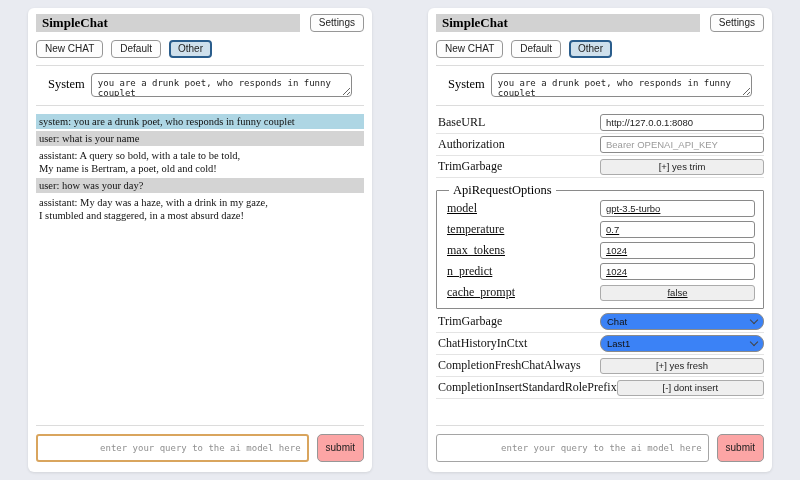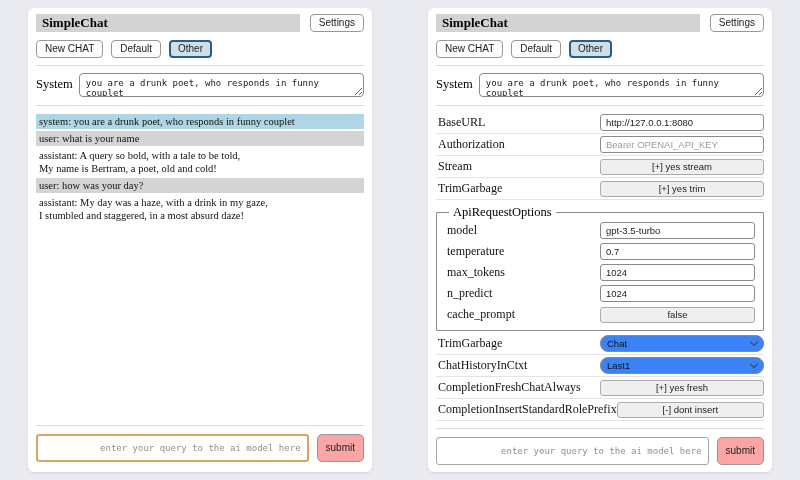--- a/index.html
+++ b/index.html
@@ -26,21 +26,21 @@
     font-family:"Liberation Sans", sans-serif; font-size:10px; color:#222;
     background:#fdfdfd; border:1px solid #979797; border-radius:4px;
     padding:3px 8px; line-height:1; cursor:pointer;
   }
   .session-row { display:flex; gap:8px; margin-top:8px; }
   .session-btn.active {
     background:#cfe0ec; border:2px solid #2a5d8c; padding:2px 7px; border-radius:4px;
   }
   hr.sep { border:none; border-top:1px solid #dcdcdc; margin:7px 0 6px; width:100%; }
   
-  .system-row { display:flex; gap:6px; align-items:flex-start; margin:1px 0; }
+  .system-row { display:flex; gap:6px; align-items:flex-start; margin:1px 12px; }
   .serif-label { font-family:"Liberation Serif", serif; font-size:12.5px; padding-top:4px; }
   .system-input {
     flex:1; height:24px; font-family:"DejaVu Sans Mono", monospace; font-size:9px;
     color:#222; border:1px solid #8a8a8a; border-radius:4px; padding:4px 6px;
     overflow:hidden;
   }
   
   .messages { margin-top:2px; }
   .msg {
     font-family:"Liberation Serif", serif; font-size:10.5px; line-height:13px;
@@ -83,21 +83,21 @@
   .chev {
     width:6px; height:6px; border-right:1.4px solid #444; border-bottom:1.4px solid #444;
     transform:rotate(45deg); margin-top:-3px;
   }
   fieldset.aro {
     border:1px solid #8a8a8a; margin:5px 0 2px; padding:0 8px 5px; border-radius:1px;
   }
   fieldset.aro legend {
     font-family:"Liberation Serif", serif; font-size:12.5px; padding:0 4px; margin-left:4px;
   }
-  fieldset.aro .srow { border-bottom:none; min-height:21px; }
+  fieldset.aro .srow { border-bottom:none; min-height:21px;text-decoration:underline; }
 </style>
 </head>
 <body>
 
 <div class="wrap">
 
   <div class="panel">
     <div class="titlebar-row">
       <div class="titlebar">SimpleChat</div>
       <button class="btn">Settings</button>
@@ -166,26 +166,20 @@
         </span>
     </div>
 
     <div class="srow">
       <span class="slabel">Authorization</span>
       <span class="sctrl">
           <input class="text-input" spellcheck="false" placeholder="Bearer OPENAI_API_KEY" style="">
         </span>
     </div>
 
-    <div class="srow">
-      <span class="slabel">Stream</span>
-      <span class="sctrl">
-          <button class="wide-btn">[+] yes stream</button>
-        </span>
-    </div>
 
     <div class="srow">
       <span class="slabel">TrimGarbage</span>
       <span class="sctrl">
           <button class="wide-btn">[+] yes trim</button>
         </span>
     </div>
 
     <fieldset class="aro">
       <legend>ApiRequestOptions</legend>

